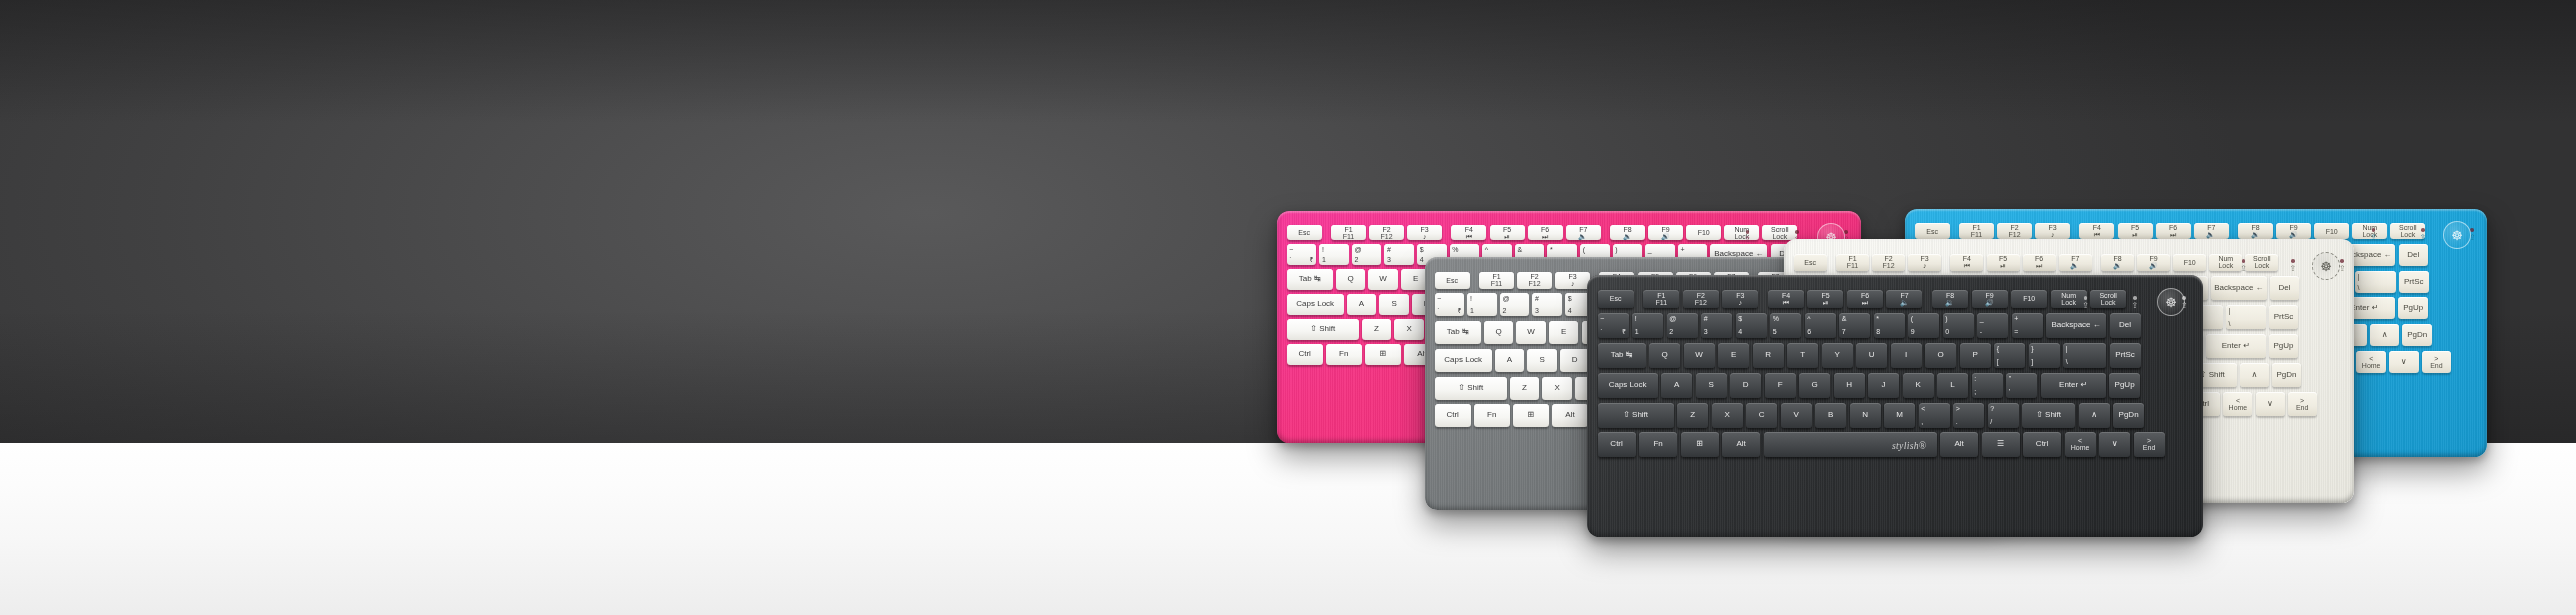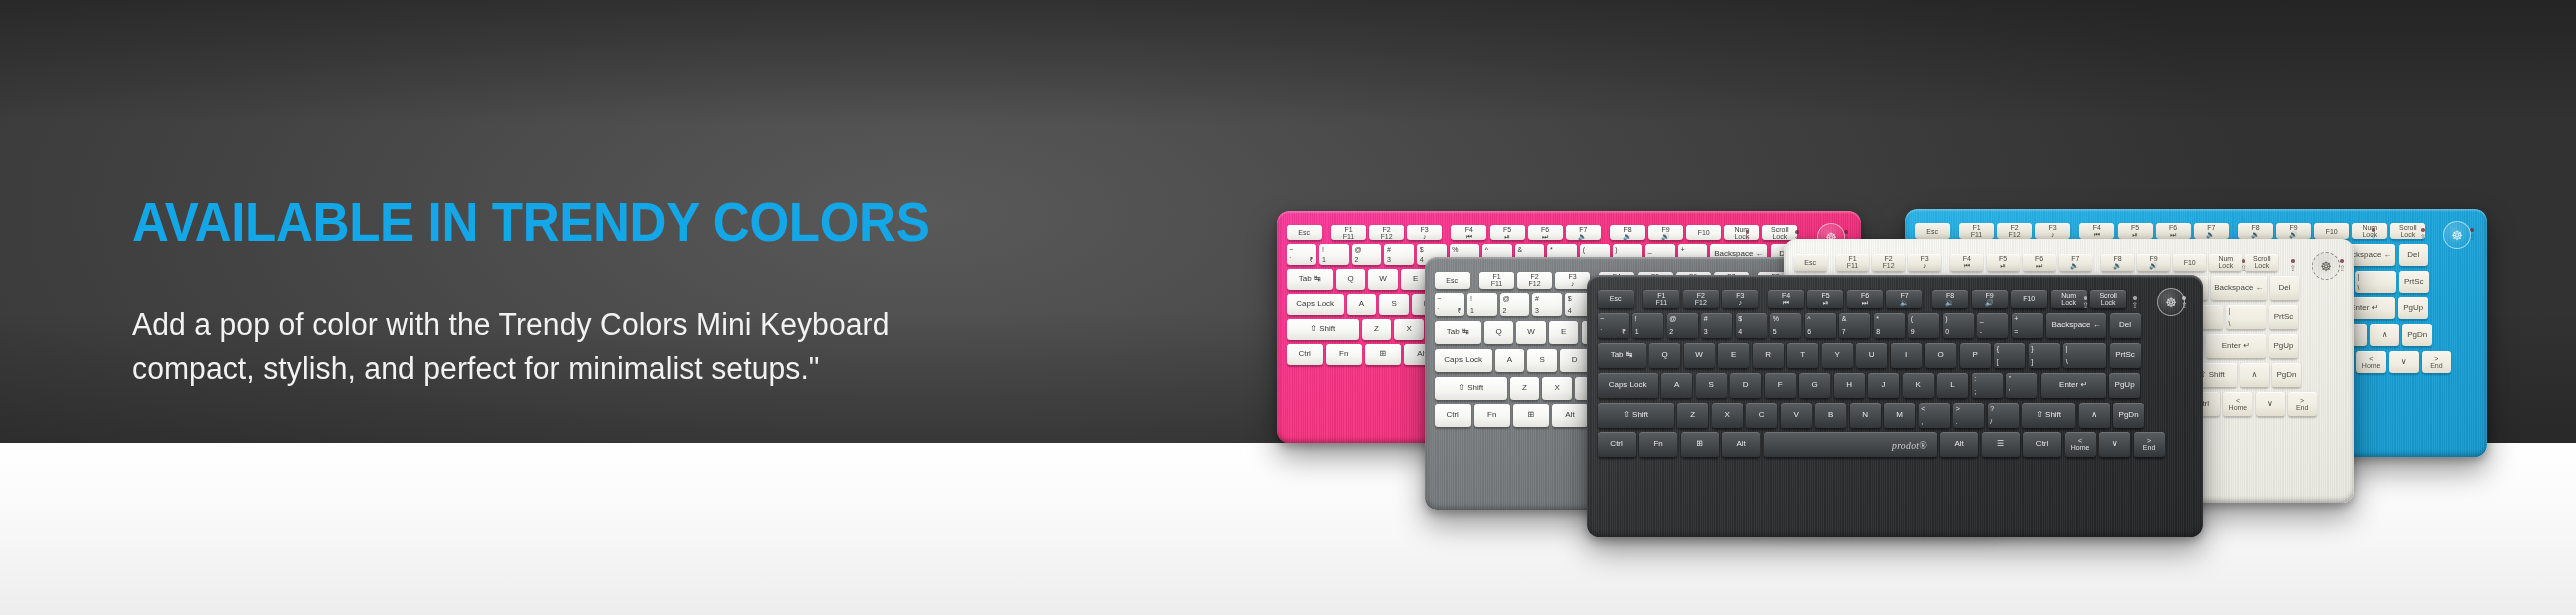--- a/index.html
+++ b/index.html
@@ -155,27 +155,20 @@
 </style>
 </head>
 <body>
 
 <div class="banner">
 
   <div class="bg-dark"></div>
   <div class="bg-dark-vig"></div>
   <div class="bg-light"></div>
 
-  <div class="copy">
-    <h1 class="headline">AVAILABLE IN TRENDY COLORS</h1>
-    <div class="subcopy">
-      <span>Add a pop of color with the Trendy Colors Mini Keyboard</span>
-      <span>compact, stylish, and perfect for minimalist setups."</span>
-    </div>
-  </div>
 
   <div class="kb" id="kb-pink">
     <div class="brushed"></div>
     <div class="deck">
       <div class="row r-fn" style="left: 9.7px; top: 14px; gap: 3.1px;">
           <div class="key kc-light" style="width: 35px; height: 15px;">
             <span class="top">Esc</span>
           </div>
           <div class="key kc-light" style="width: 35px; height: 15px; margin-left: 6.2px;">
             <span class="top">F1</span>
@@ -1724,19 +1717,19 @@
           <div class="led on-dark">
             <div class="dot"></div>
             <div class="gl" style="color: rgb(216, 216, 216);">⇪</div>
           </div>
           <div class="led on-dark">
             <div class="dot"></div>
             <div class="gl" style="color: rgb(216, 216, 216);">⇪</div>
           </div>
         </div>
       <div class="logo dark-deck" style="left: 570px; top: 13px;">☸</div>
-      <div class="brand-script" style="left: 305px; top: 165px;">prodot®</div>
+      <div class="brand-script" style="left: 305px; top: 165px;">stylish®</div>
     </div>
     <div class="edge-hi"></div>
   </div>
 
 </div>
 
 
 </body></html>

